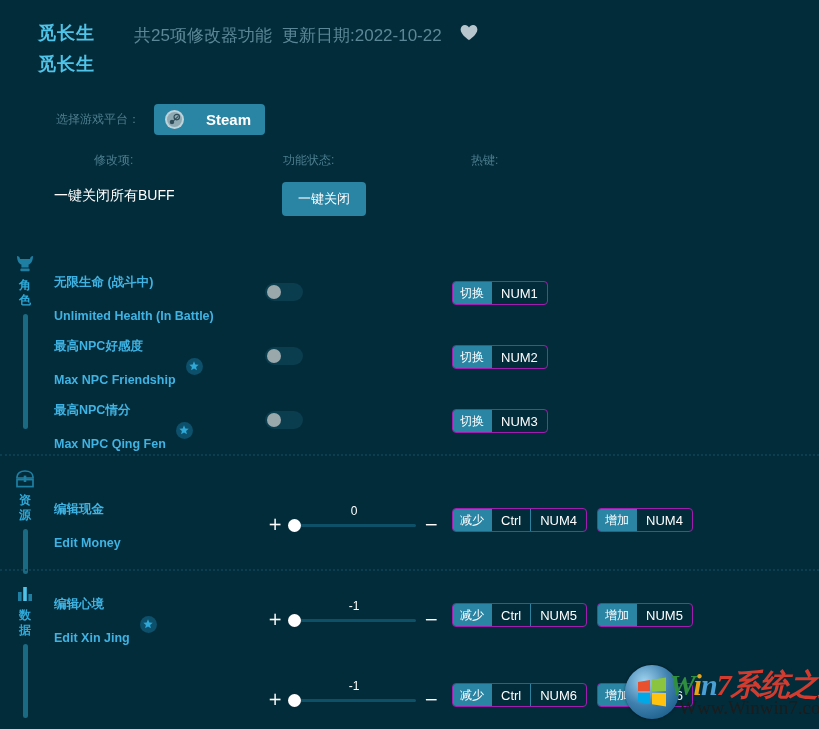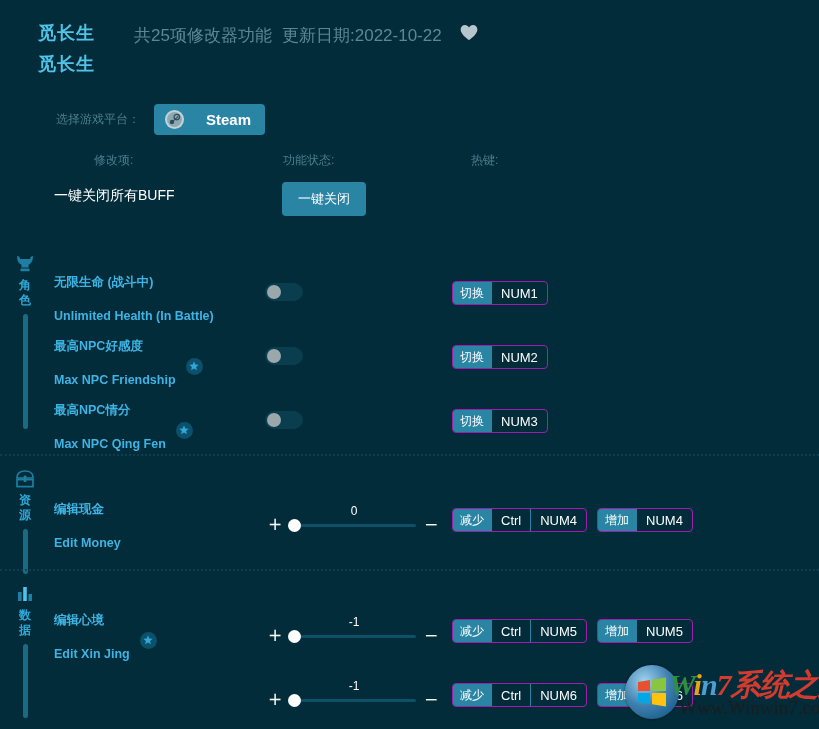--- a/index.html
+++ b/index.html
@@ -568,21 +568,21 @@
             <rect x="8.2" y="2" width="3.6" height="14" fill="#4fc3e8"></rect>
             <rect x="13.4" y="9" width="3.6" height="7" fill="#1f7fa3"></rect>
           </svg>
         </div>
         <div class="cat-text">
           <div>数</div>
           <div>据</div>
         </div>
         <div class="cat-bar" style="height: 74px;"></div>
       </div>
-      <div class="item-row" style="top: 26px;">
+      <div class="item-row" style="top: 10px;">
         <div class="item-names">
           <div class="name-stack">
             <div class="name-cn">编辑心境</div>
             <div class="name-en">Edit Xin Jing</div>
           </div>
           <span class="star-badge">
             <svg width="10" height="10" viewBox="0 0 10 10" aria-hidden="true">
               <path d="M5 0.3 L6.3 3.5 L9.7 3.7 L7.1 5.9 L7.9 9.2 L5 7.4 L2.1 9.2 L2.9 5.9 L0.3 3.7 L3.7 3.5 Z" fill="#2fa8d8"></path>
             </svg>
           </span>

